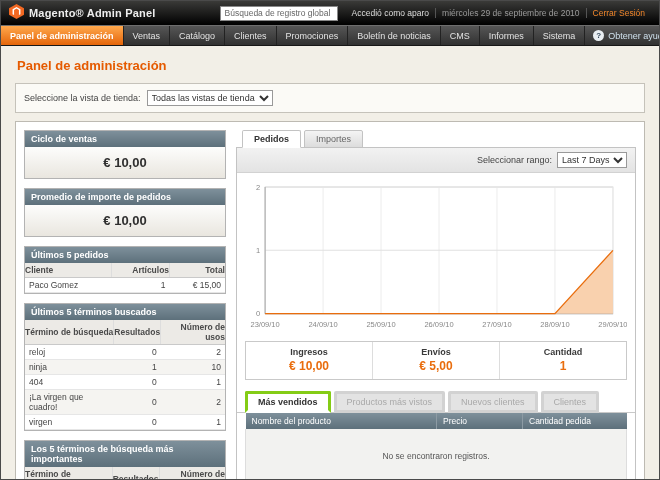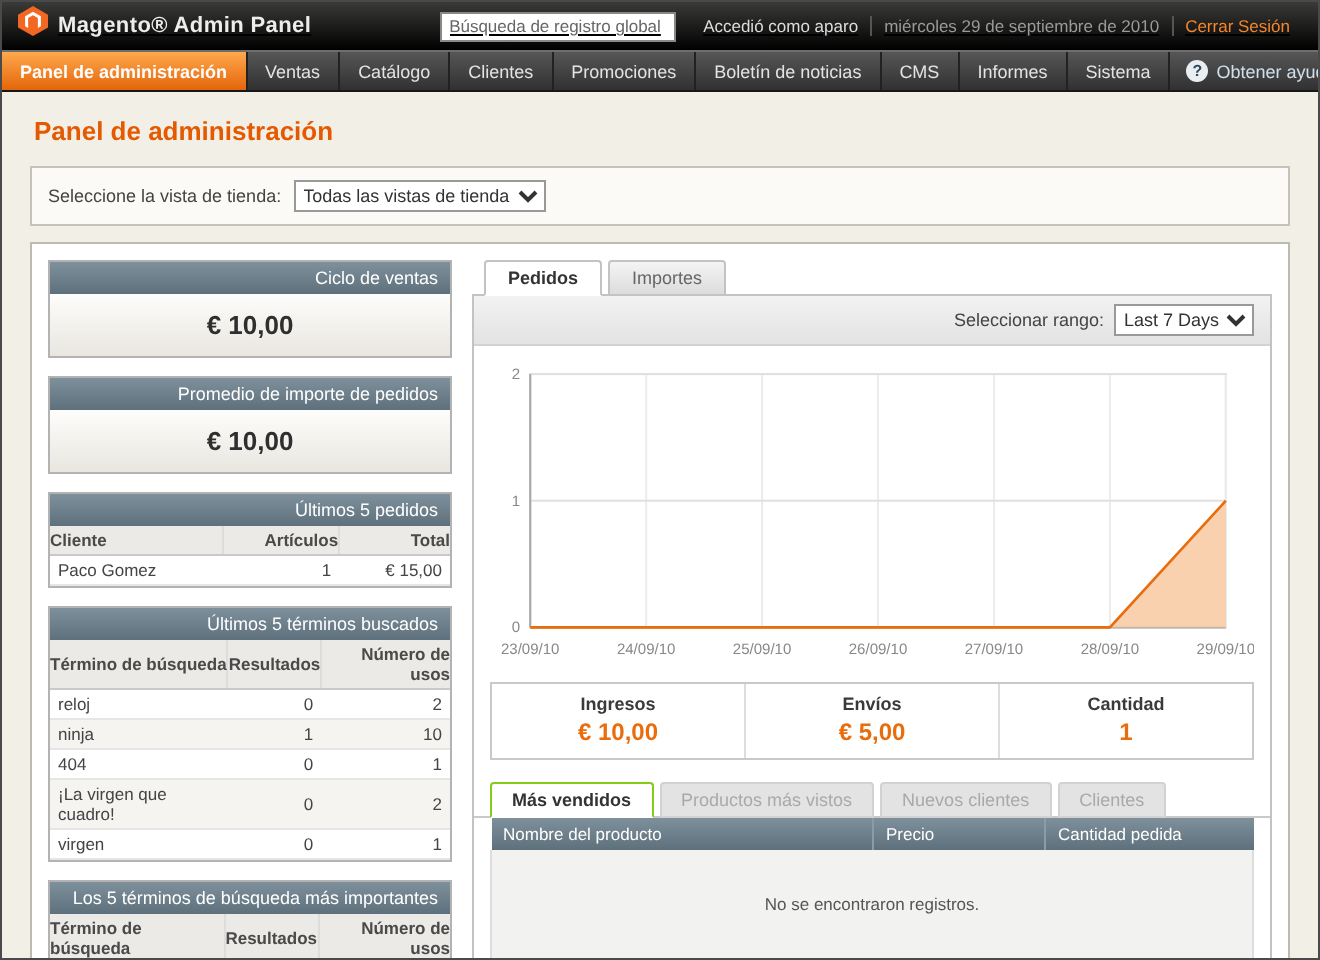--- a/index.html
+++ b/index.html
@@ -1,21 +1,21 @@
 <!DOCTYPE html>
 <html><head>
 <meta charset="utf-8">
 <style>
   *{box-sizing:border-box; margin:0; padding:0;}
   html,body{background:#6b6b6b;}
   body{font-family:"Liberation Sans","DejaVu Sans",sans-serif;}
   .page{width:660px; height:480px; background:#f2efe7; overflow:hidden; border:1px solid #4a4a4a; position:relative;}
 
   
-  .topbar{height:24px; background:linear-gradient(#3a3a38,#000); display:flex; align-items:center; padding:0 8px; gap:8px;text-decoration:underline;}
+  .topbar{height:24px; background:linear-gradient(#3a3a38,#000); display:flex; align-items:center; padding:0 8px; gap:8px;}
   .logo{display:flex; align-items:center; gap:5px; cursor:pointer;}
   .logo-text{color:#ededed; font-size:11px; font-weight:bold; letter-spacing:.2px; white-space:nowrap;}
   .spacer{flex:1;}
   .search-input{width:118px; height:15px; font-size:8.5px; color:#666; border:1px solid #888; background:#fff; padding:0 4px; font-family:inherit;}
   .user-info{display:flex; align-items:center; font-size:8.5px; white-space:nowrap;}
   .user-info > *{padding:0 6px;}
   .logged{color:#ddd;}
   .date{color:#9a9a9a; border-left:1px solid #555; border-right:1px solid #555;}
   .logout{color:#f1862b; cursor:pointer; text-decoration:none;}
 
@@ -31,21 +31,21 @@
   .page-title{color:#e55a00; font-size:13px; font-weight:bold; margin:4px 0 10px 2px;}
 
   .store-box{background:#fbfaf6; border:1px solid #c5c2ba; padding:6px 8px; display:flex; align-items:center; gap:6px; font-size:9px; color:#444; margin-bottom:8px;}
   select{font-size:9px; font-family:inherit; color:#333; border:1px solid #999; background:#fff; height:16px;}
 
   .main-panel{background:#fff; border:1px solid #bdbab2; padding:8px; display:flex; gap:10px; min-height:352px;}
 
   
   .left-col{width:202px; flex:none;}
   .stat-box{border:1px solid #b3b3b3; margin-bottom:9px;}
-  .box-head{background:linear-gradient(#7e909b,#5d707b); color:#fff; font-size:9px; font-weight:normal; padding:3px 6px;text-align:right;}
+  .box-head{background:linear-gradient(#7e909b,#5d707b); color:#fff; font-size:9px; font-weight:bold; padding:3px 6px;}
   .box-value{background:linear-gradient(#fdfdfc,#e9e6df); text-align:center; font-size:13px; font-weight:bold; color:#2f2f2f; padding:8px 0;}
   table.mini{width:100%; border-collapse:collapse; font-size:8.5px; background:#fff;}
   .mini th{background:#eceae6; color:#4a4a4a; font-weight:bold; text-align:left; padding:2px 0; border-bottom:1px solid #c9c9c9; border-right:1px solid #ddd;}
   .mini th:last-child{border-right:none;}
   .mini th:not(:first-child), .mini td:not(:first-child){text-align:right;}
   .mini td{padding:2px 4px; color:#444; border-bottom:1px solid #e6e6e6;}
   .mini tbody tr:nth-child(even) td{background:#f5f4f1;}
 
   
   .dash{flex:1; min-width:0;}
@@ -57,21 +57,21 @@
   .chart-wrap{padding:6px 8px 2px 8px; background:#fff;}
   .chart-wrap svg{display:block; width:100%; height:auto;}
 
   .totals{display:flex; border:1px solid #c9c9c9; margin:7px 8px;}
   .total-cell{flex:1; text-align:center; padding:5px 0 6px 0; border-right:1px solid #ddd;}
   .total-cell:last-child{border-right:none;}
   .total-label{font-size:9px; font-weight:bold; color:#3a3a3a;}
   .total-value{font-size:12px; font-weight:bold; color:#e96d0d; margin-top:2px;}
 
   .bottom-tabs{display:flex; align-items:flex-end; gap:3px; padding:4px 0 0 8px; border-bottom:1px solid #c9c9c9; margin-top:4px;}
-  .btab{font-size:9px; padding:3px 10px; border:1px solid #84cc16; border-radius:2px 2px 0 0; margin-bottom:-1px; cursor:pointer;}
+  .btab{font-size:9px; padding:3px 10px; border:3px solid #84cc16; border-radius:2px 2px 0 0; margin-bottom:-1px; cursor:pointer;}
   .btab.active{background:#fff; border-bottom-color:#fff; color:#333; font-weight:bold;}
   .btab.disabled{background:#e3e3e3; color:#a9a9a9; border-color:#d2d2d2;}
 
   table.products{width:calc(100% - 16px); margin:0 8px 10px 8px; border-collapse:collapse; font-size:8.5px;}
   .products th{background:linear-gradient(#7e909b,#5d707b); color:#fff; font-weight:normal; text-align:left; padding:3px 6px; border-right:1px solid #8d9ba4;}
   .products th:last-child{border-right:none;}
   .products .empty-cell{background:#f2f2f0; color:#555; text-align:center; padding:22px 0; border:1px solid #ddd; border-top:none;}
   .col-price{width:86px;} .col-qty{width:104px;}
 </style>
 </head>

